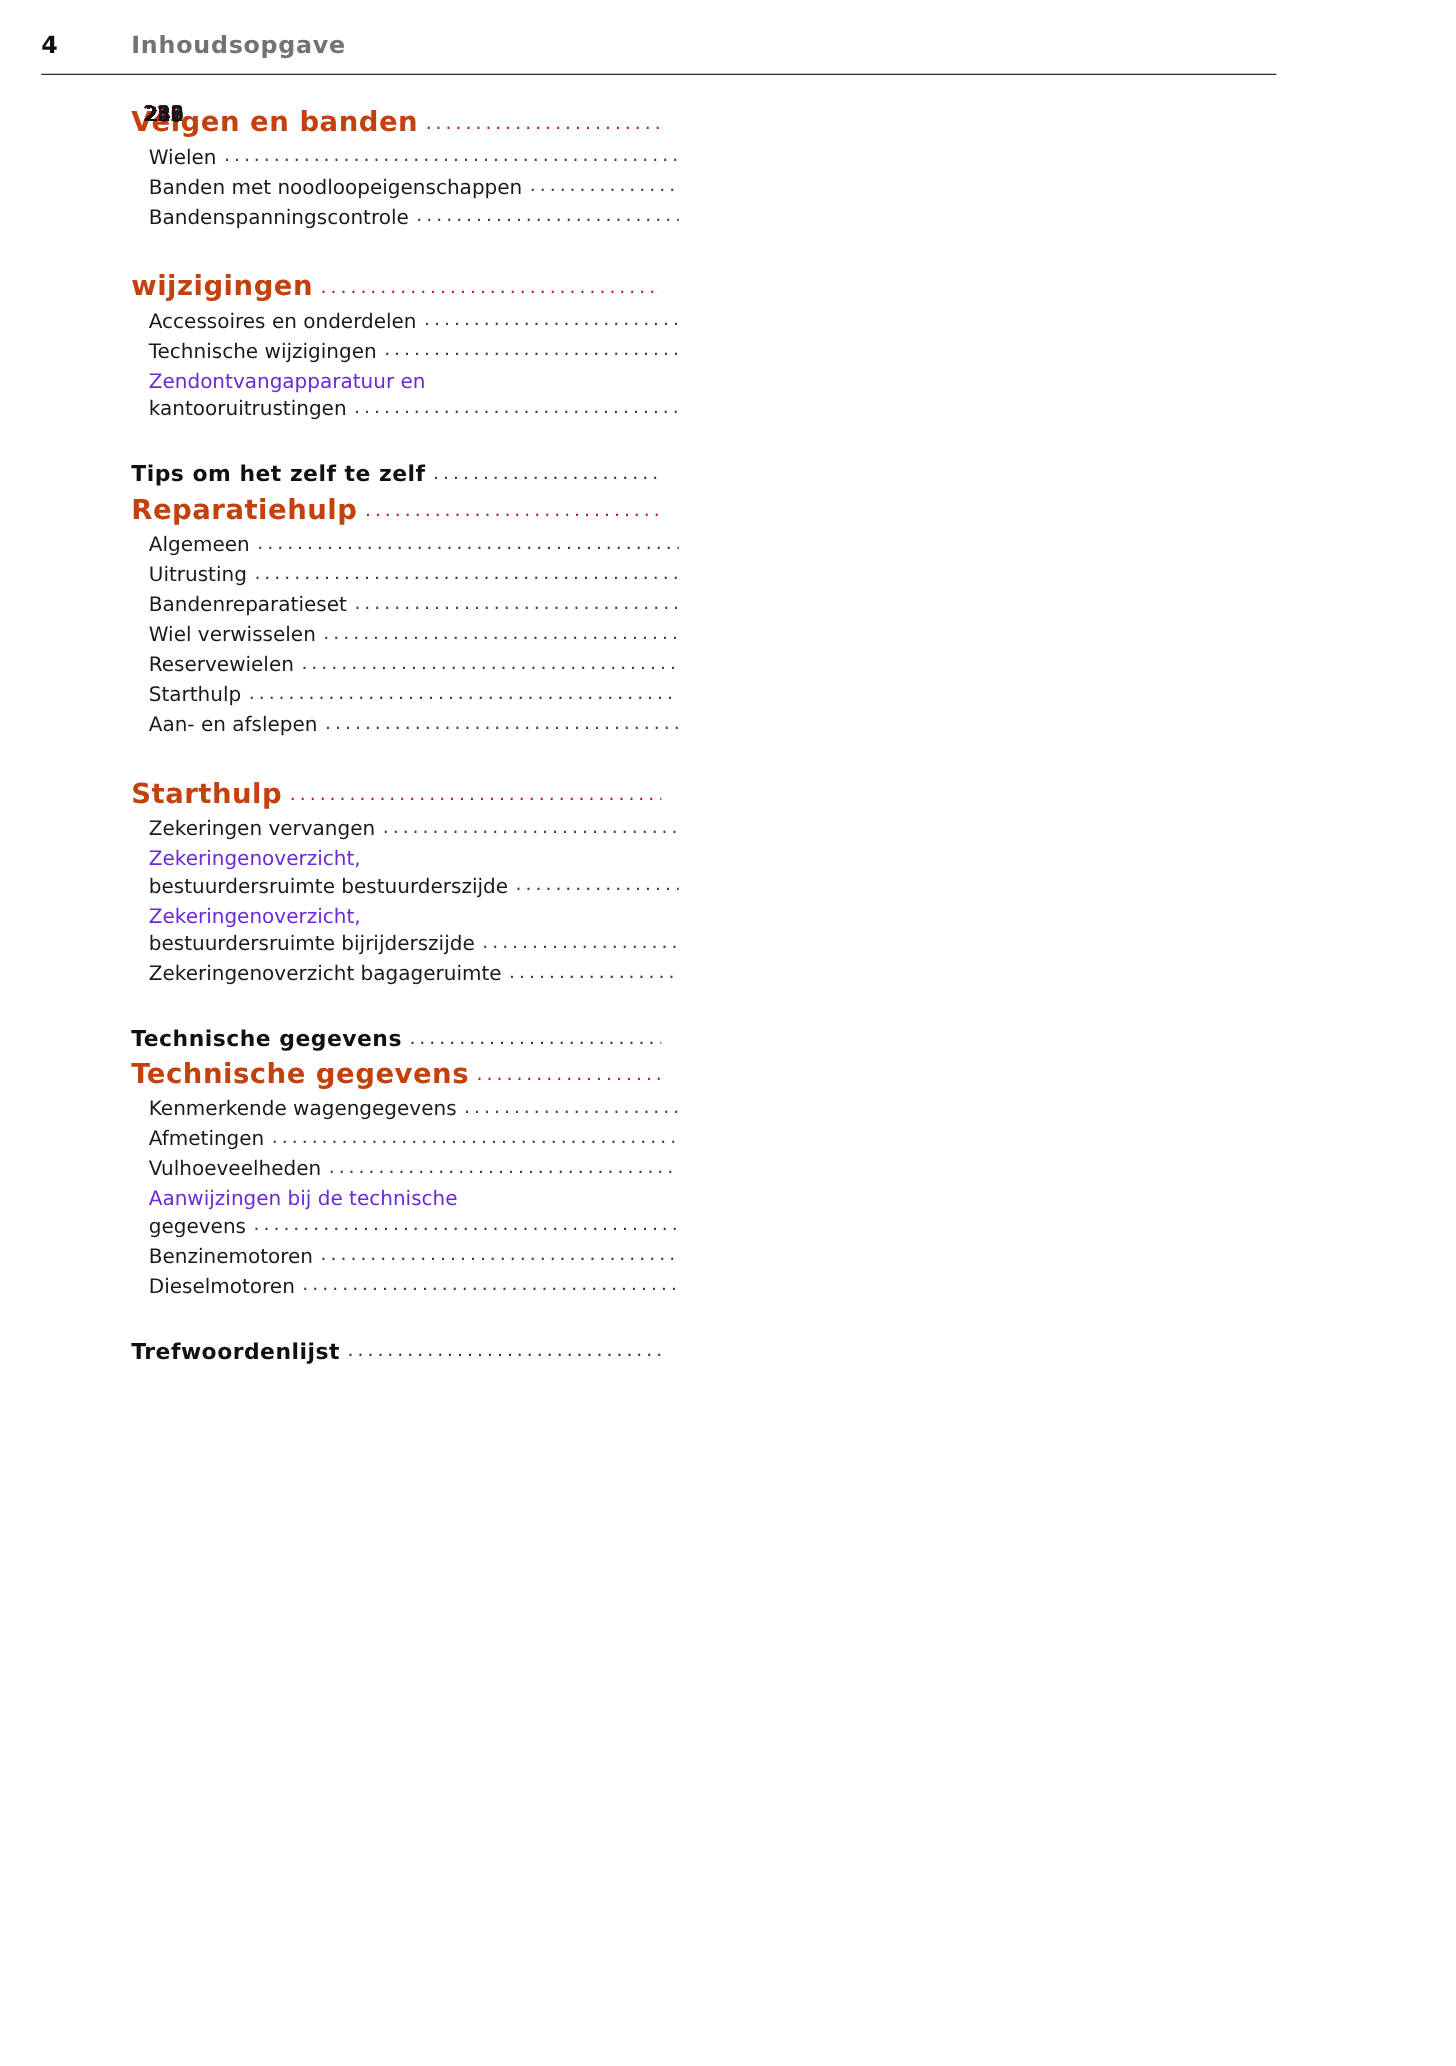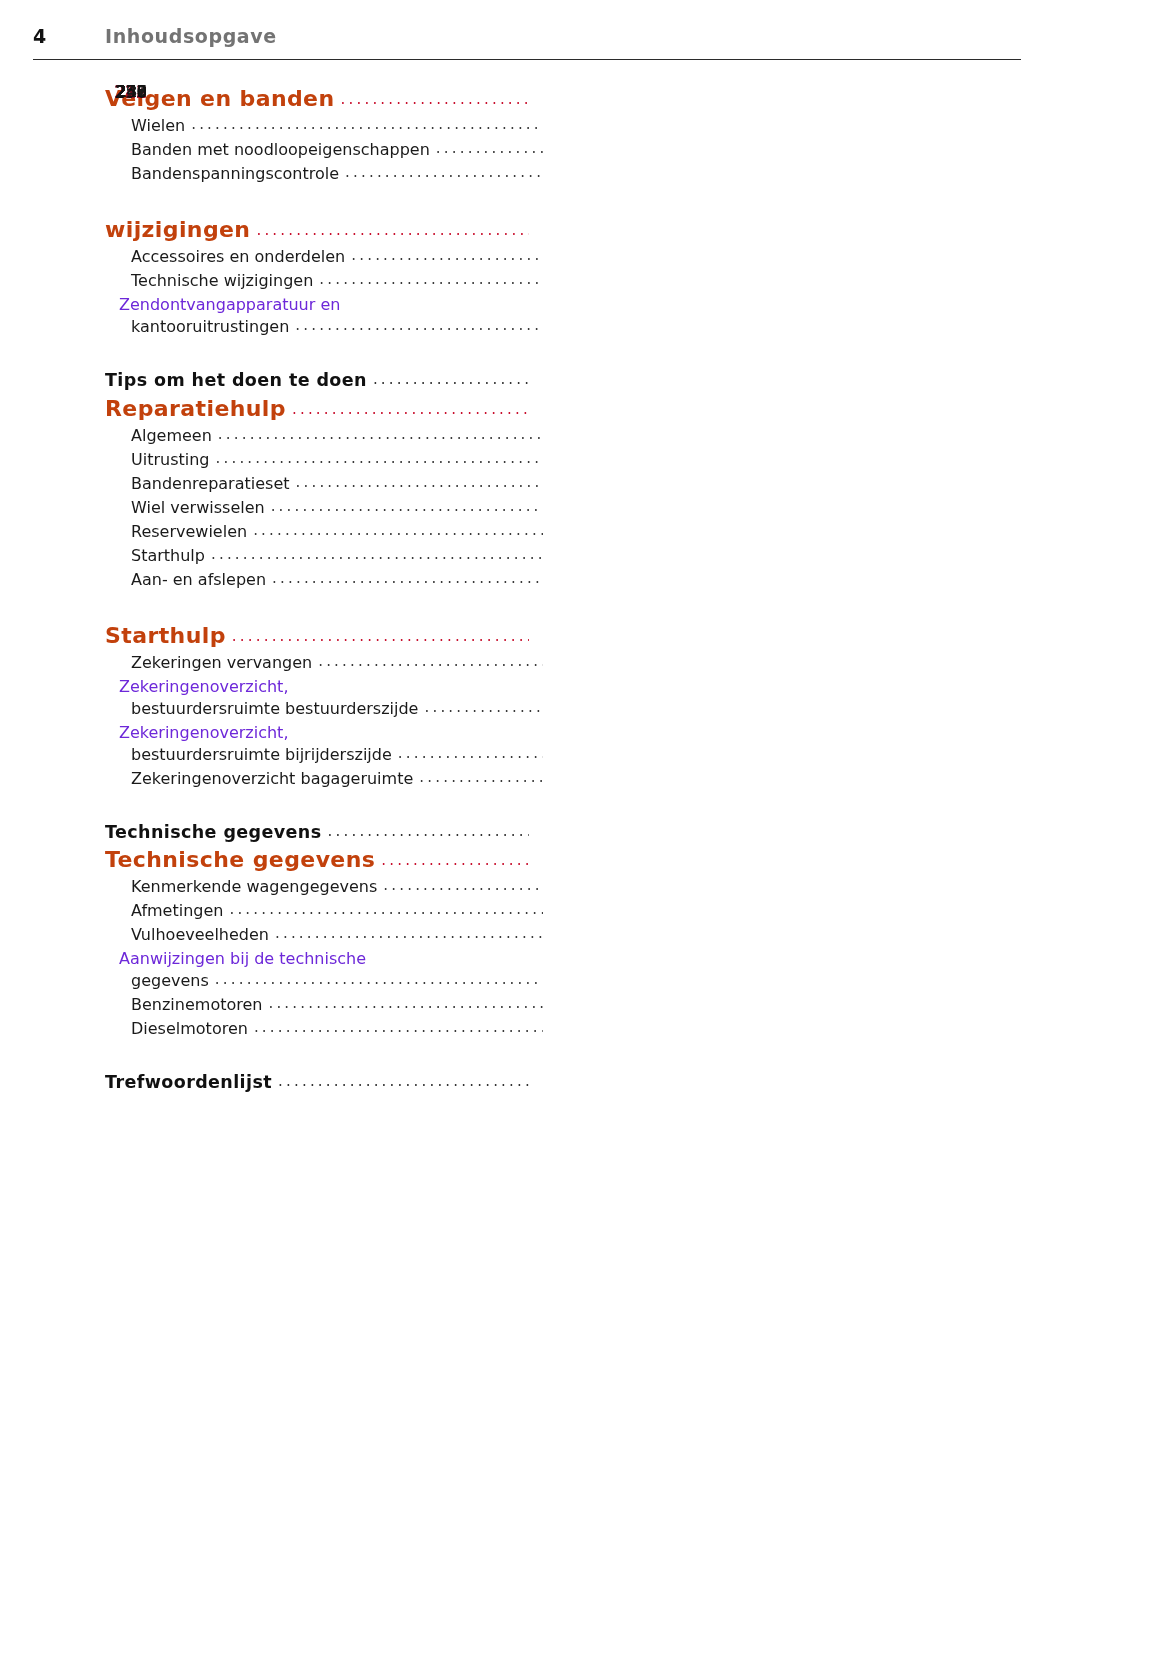--- a/index.html
+++ b/index.html
@@ -118,21 +118,20 @@
   }
   .row.section .dots { color: #333333; }
 
   
   .row.entry {
     padding-left: 14px;
   }
   .row.entry .label {
     font-size: 16px;
     color: #1a1a1a;
-    margin-left: 12px;
   }
   .row.entry .page {
     font-size: 16px;
     color: #1a1a1a;
   }
 
   
   .wrap-line {
     padding-left: 14px;
     font-size: 16px;
@@ -210,21 +209,21 @@
         <div class="wrap-line">Zendontvangapparatuur en</div>
         <div class="row entry wrap-second">
           <span class="label">kantooruitrustingen</span>
           <span class="dots">............................................................</span>
           <span class="page">223</span>
         </div>
       </div>
       <div class="spacer-lg"></div>
       <div class="group">
         <div class="row section">
-          <span class="label">Tips om het doen te doen</span>
+          <span class="label">Tips om het zelf te zelf</span>
           <span class="dots">............................................................</span>
           <span class="page">225</span>
         </div>
         <div class="row chapter">
           <span class="label">Reparatiehulp</span>
           <span class="dots">............................................................</span>
           <span class="page">225</span>
         </div>
         <div class="row entry">
           <span class="label">Algemeen</span>

